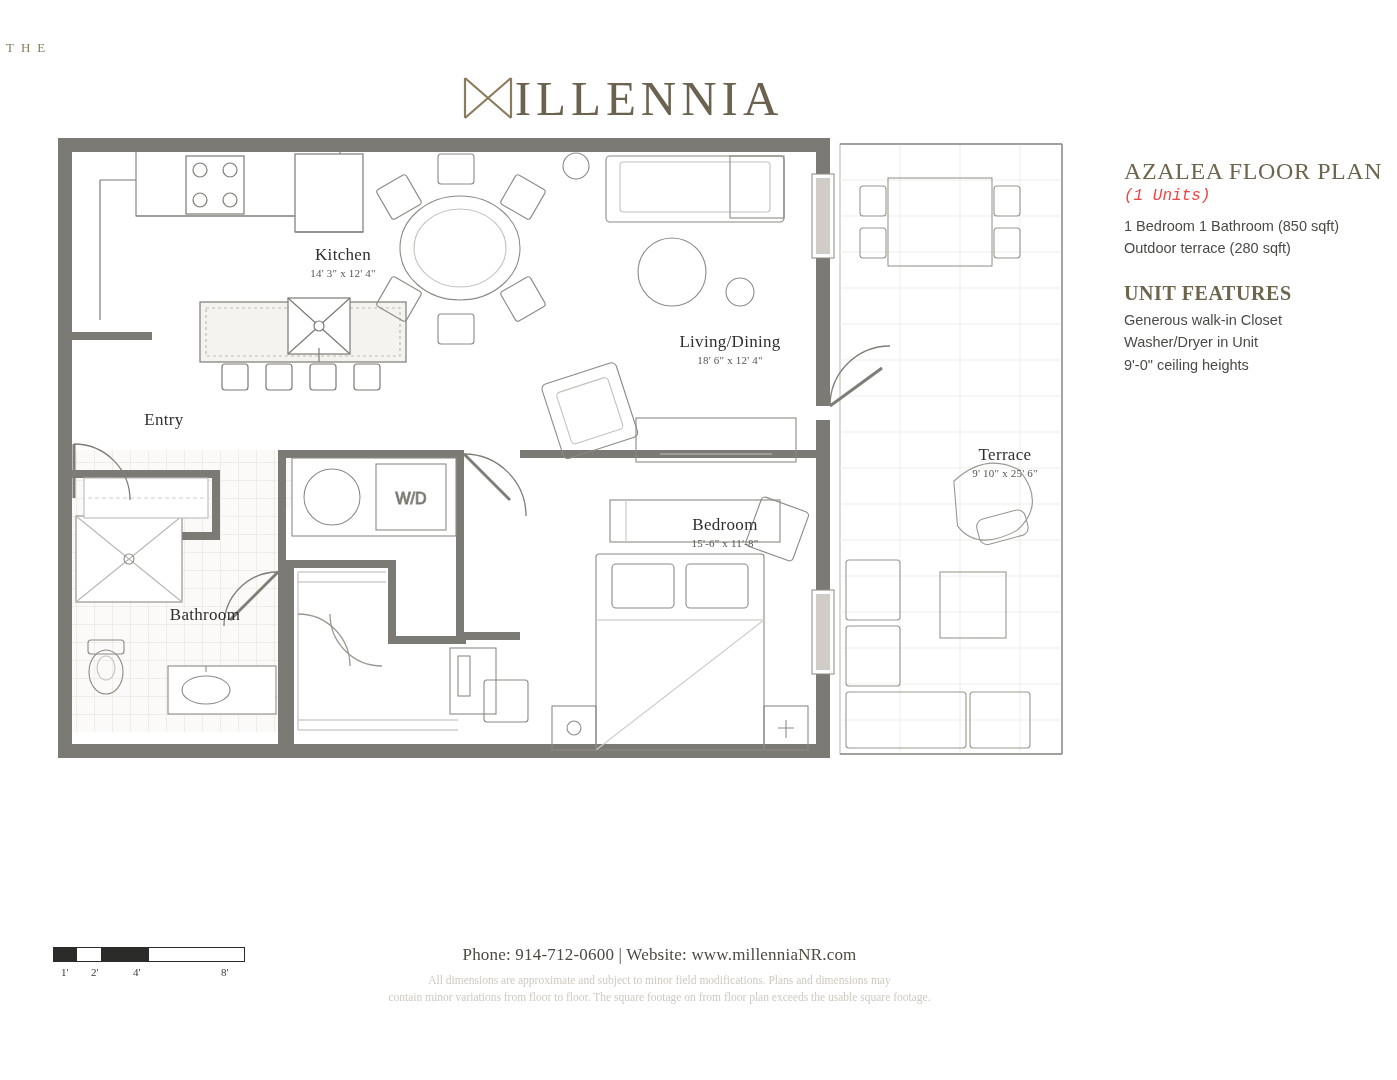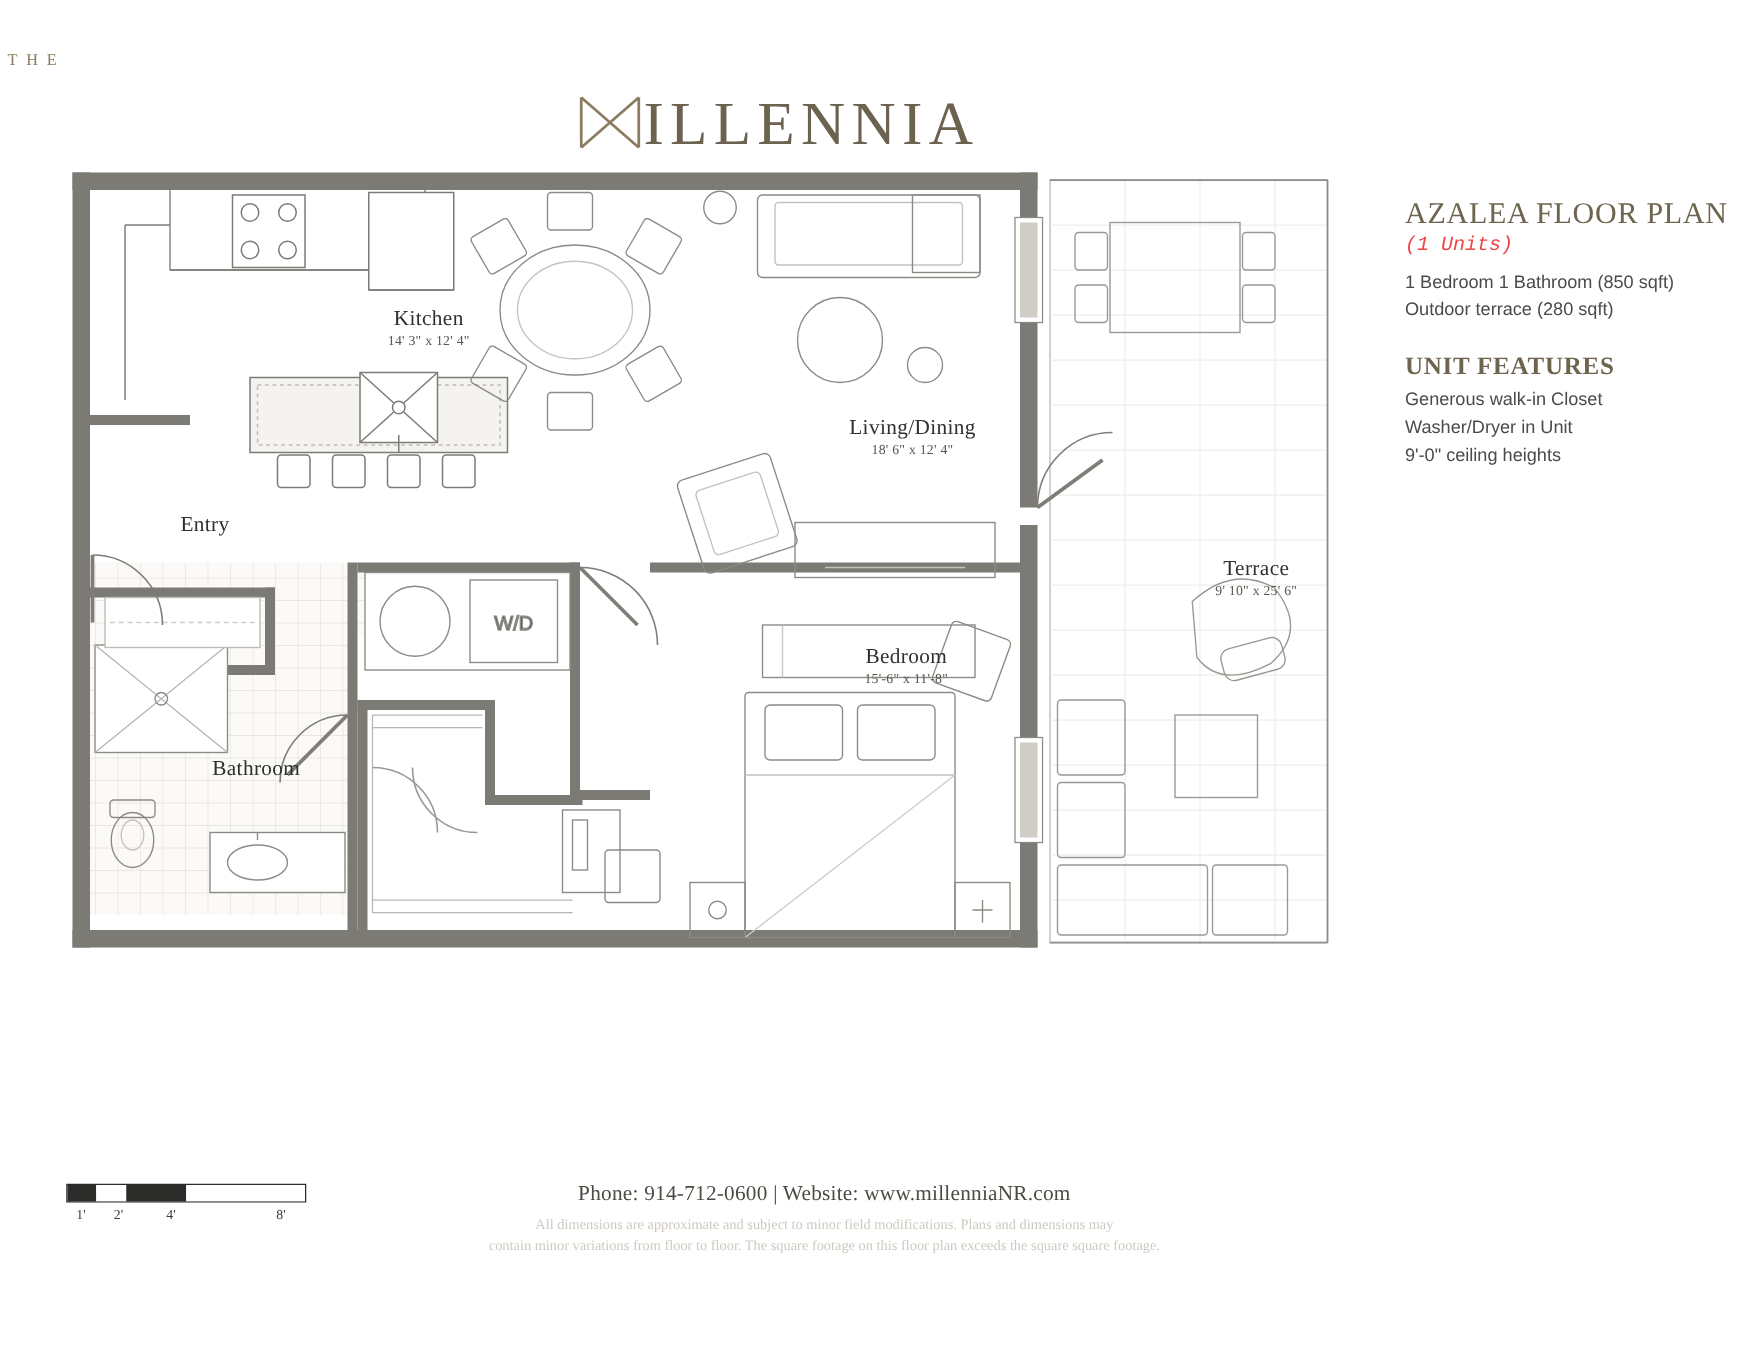--- a/index.html
+++ b/index.html
@@ -397,17 +397,17 @@
       <span style="left:38px;">2'</span>
       <span style="left:80px;">4'</span>
       <span style="left:168px;">8'</span>
     </div>
   </div>
 
   <div class="footer">
     <div class="contact">Phone: 914-712-0600 | Website: www.millenniaNR.com</div>
     <div class="disc">
       <div>All dimensions are approximate and subject to minor field modifications. Plans and dimensions may</div>
-      <div>contain minor variations from floor to floor. The square footage on this floor plan exceeds the square square footage.</div>
+      <div>contain minor variations from floor to floor. The square footage on from floor plan exceeds the usable square footage.</div>
     </div>
   </div>
 
 </div>
 
 </body></html>

